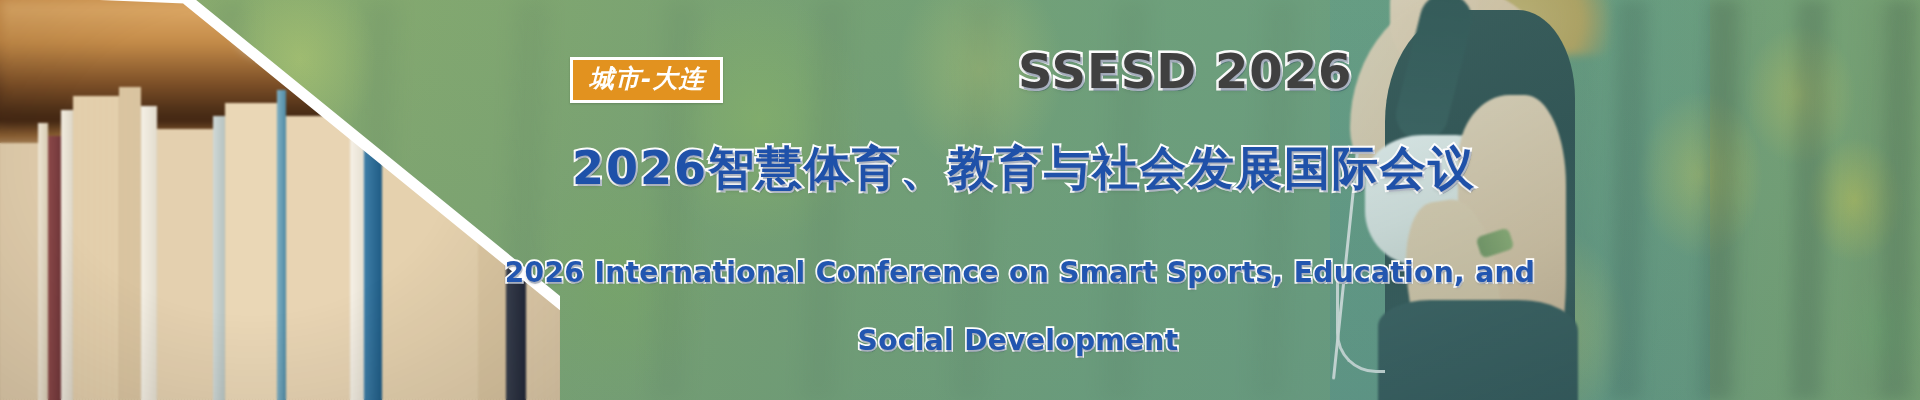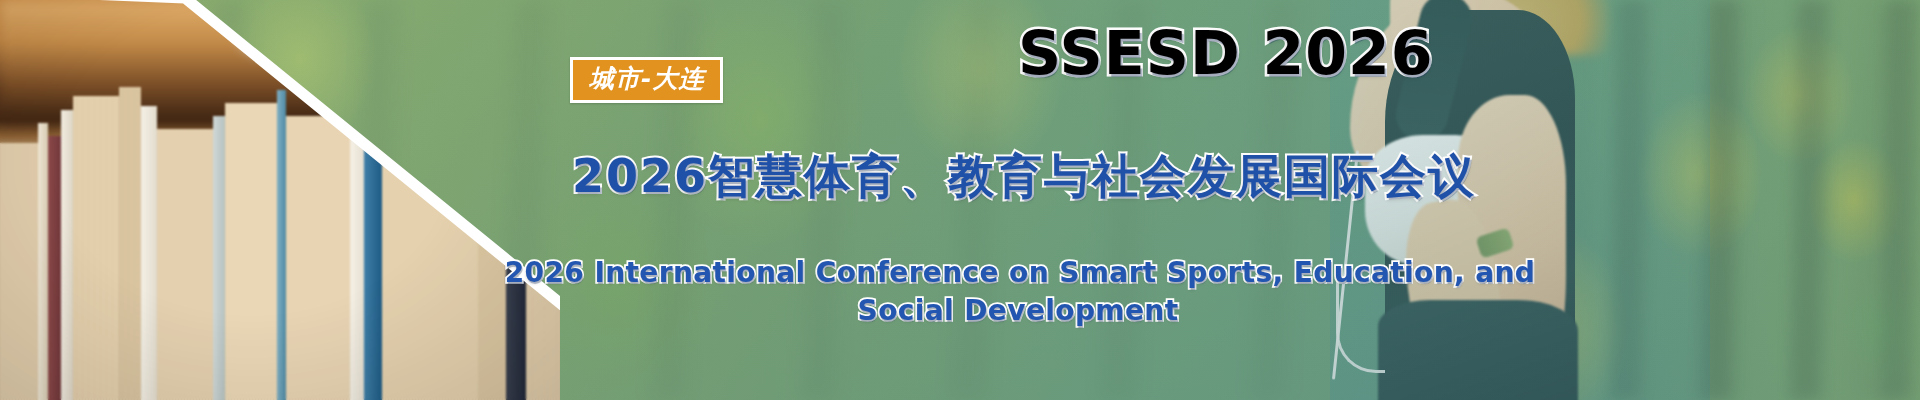--- a/index.html
+++ b/index.html
@@ -300,39 +300,39 @@
     font-weight: 700;
     font-style: italic;
     color: #ffffff;
     letter-spacing: 1px;
     white-space: nowrap;
   }
 
   .title-en {
     position: absolute;
     left: 1018px;
-    top: 11px;
+    top: 29px;
     font-family: "DejaVu Sans", "Liberation Sans", sans-serif;
-    font-size: 60px;
+    font-size: 48px;
     line-height: 84px;
     font-weight: 700;
-    color: #000000;
+    color: #404040;
     letter-spacing: 1px;
     white-space: nowrap;
     -webkit-text-stroke: 5px #ffffff;
     paint-order: stroke fill;
     text-shadow:
       2px 3px 0 rgba(20,45,95,0.30),
       0 2px 5px rgba(0,0,0,0.18);
   }
 
   .title-cn {
     position: absolute;
     left: 572px;
-    top: 148px;
+    top: 140px;
     font-family: "DejaVu Sans", "Liberation Sans", sans-serif;
     font-size: 46px;
     line-height: 56px;
     font-weight: 700;
     color: #1f51a9;
     letter-spacing: 2px;
     white-space: nowrap;
     -webkit-text-stroke: 4px #ffffff;
     paint-order: stroke fill;
     text-shadow:
@@ -357,21 +357,21 @@
     text-shadow:
       1px 2px 0 rgba(20,45,95,0.28),
       0 2px 3px rgba(0,0,0,0.15);
   }
   .subtitle.line1 {
     top: 256px;
     padding-left: 120px;
     box-sizing: border-box;
   }
   .subtitle.line2 {
-    top: 294px;
+    top: 324px;
     padding-left: 116px;
     box-sizing: border-box;
   }
 </style>
 </head>
 <body>
 
 <div id="banner">
 
   <div class="bg-photo"></div>

